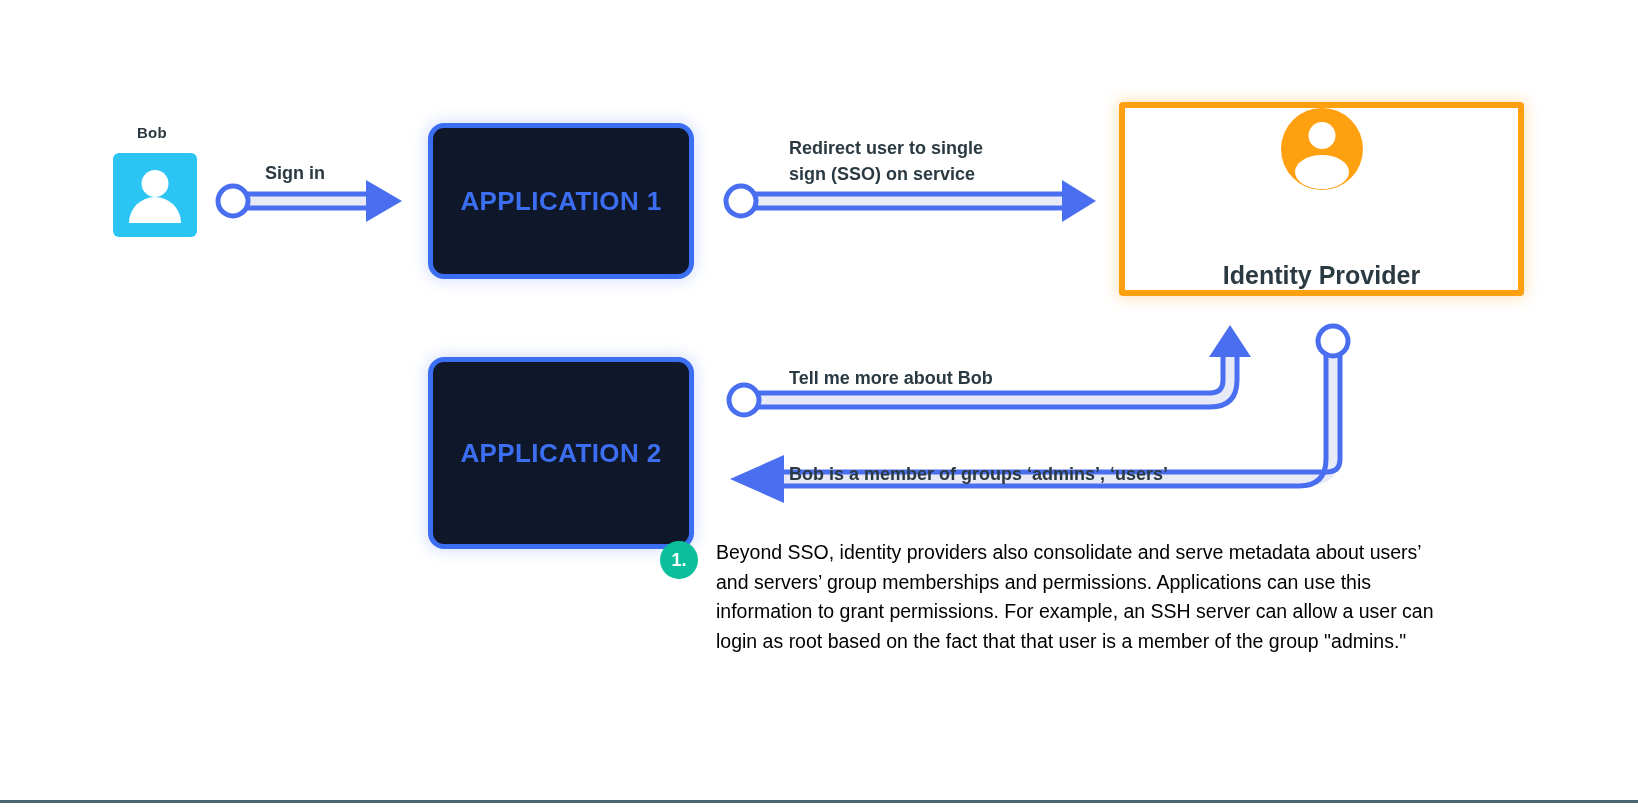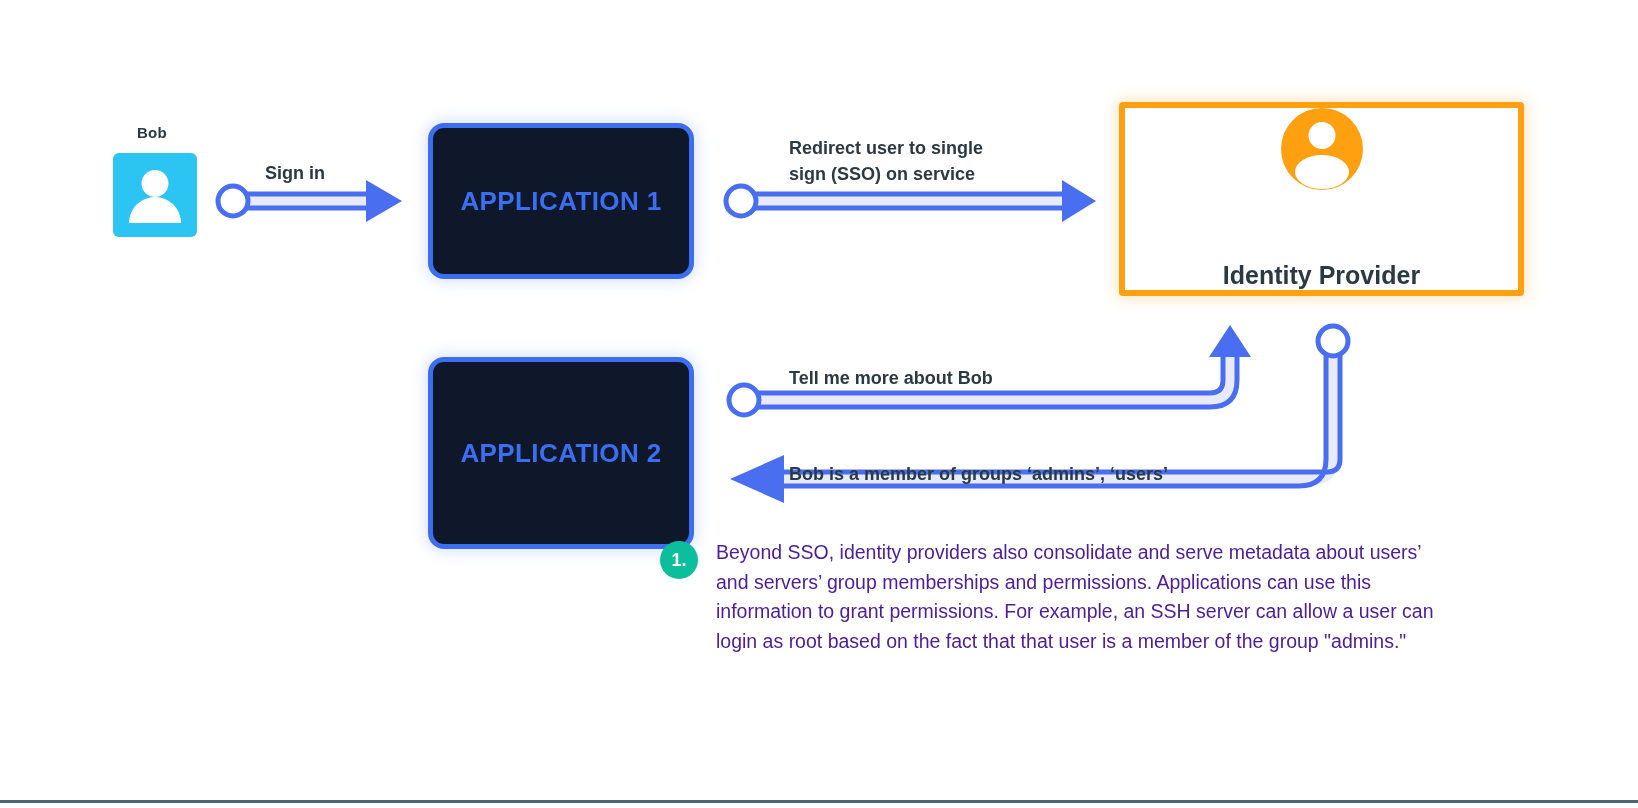--- a/index.html
+++ b/index.html
@@ -169,21 +169,21 @@
     font-size: 18px;
     font-weight: bold;
     display: flex;
     align-items: center;
     justify-content: center;
     margin-top: 3px;
   }
   #footnote-text {
     font-size: 19.5px;
     line-height: 1.52;
-    color: #4c1d95;
+    color: #000000;
     max-width: 740px;
   }
 
   
   #bottom-bar {
     position: absolute;
     left: 0;
     bottom: 5px;
     width: 1638px;
     height: 3px;

